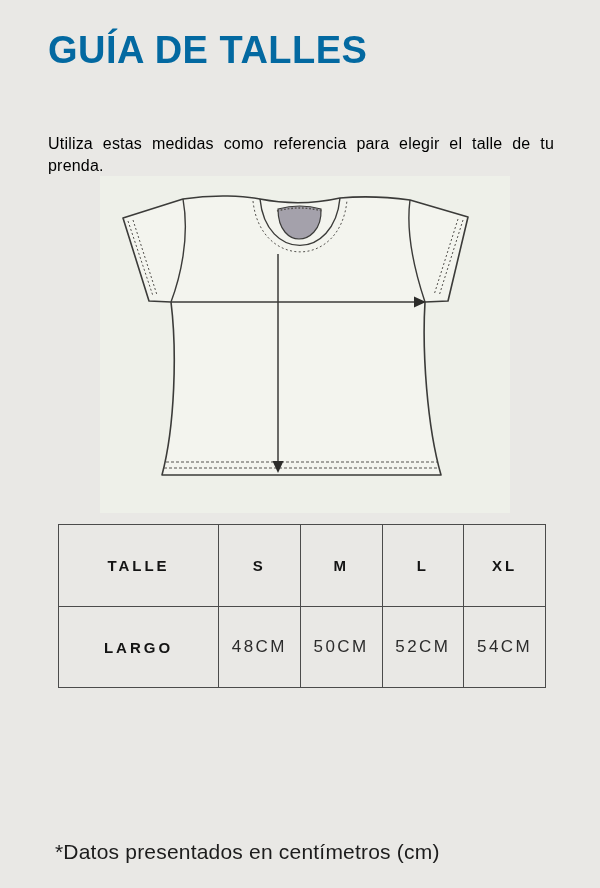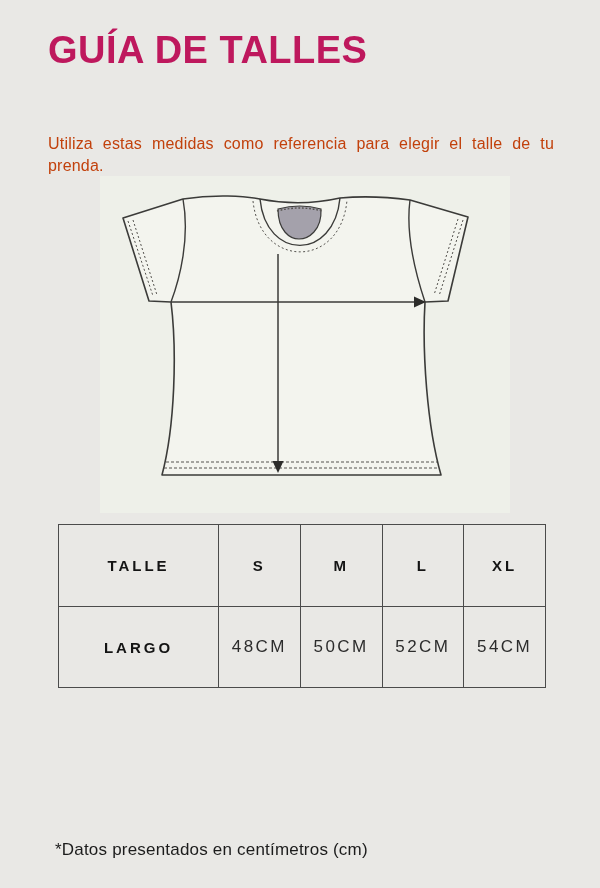--- a/index.html
+++ b/index.html
@@ -9,32 +9,32 @@
     position: relative;
     width: 600px;
     height: 888px;
     background: #e9e8e5;
     overflow: hidden;
   }
   .title {
     position: absolute;
     left: 48px;
     top: 28px;
-    color: #be185d;
+    color: #0369a1;
     font-size: 38px;
     font-weight: 700;
     line-height: 45px;
     letter-spacing: 0.5px;
   }
   .subtitle {
     position: absolute;
     left: 48px;
     top: 133px;
     width: 506px;
-    color: #c2410c;
+    color: #000000;
     font-size: 16px;
     line-height: 22px;
     text-align: justify;
     letter-spacing: 0.2px;
   }
   .illustration {
     position: absolute;
     left: 100px;
     top: 176px;
     width: 410px;
@@ -70,21 +70,21 @@
     font-weight: 400;
     font-size: 17px;
     letter-spacing: 2.5px;
     color: #2c2c2c;
     margin-top: 44px;
   }
   .footnote {
     position: absolute;
     left: 55px;
     top: 840px;
-    font-size: 17px;
+    font-size: 21px;
     color: #1c1c1c;
     letter-spacing: 0.2px;
   }
 </style>
 </head>
 <body>
 
 <div class="page">
 
   <div class="title">

